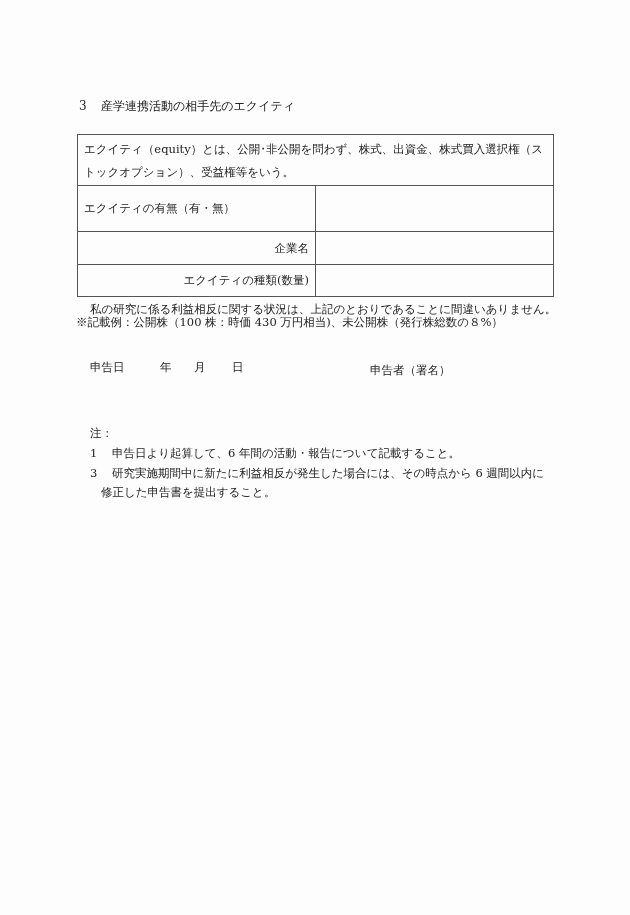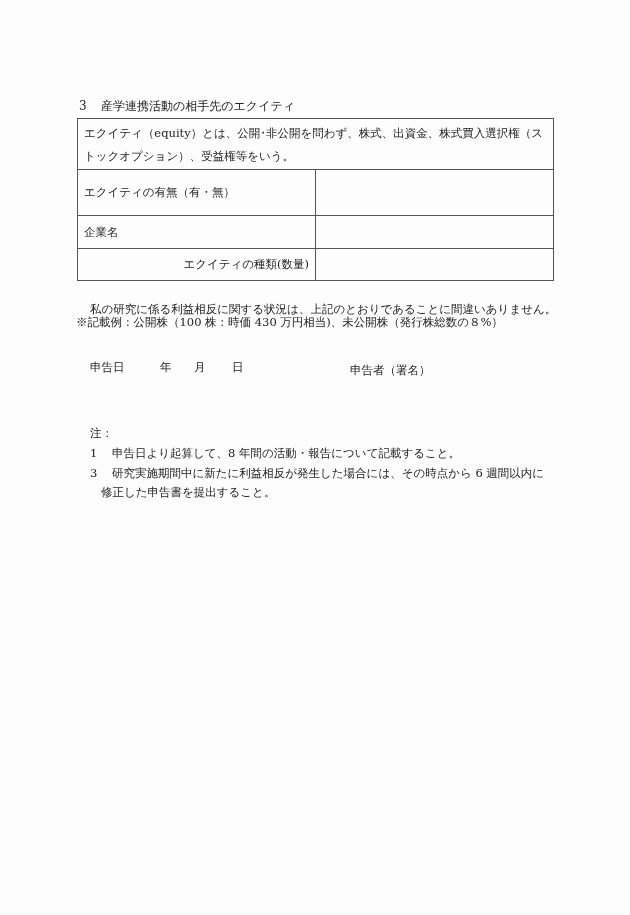--- a/index.html
+++ b/index.html
@@ -29,41 +29,41 @@
       font-size: 12px;
       white-space: nowrap;
     }
     .section-title .num {
       display: inline-block;
       width: 22px;
     }
     table.equity {
       position: absolute;
       left: 77px;
-      top: 118px;
+      top: 134px;
       width: 477px;
       border-collapse: collapse;
       table-layout: fixed;
     }
     table.equity td {
       border: 1px solid #555555;
       padding: 0 6px;
       vertical-align: middle;
       font-size: 11.5px;
       line-height: 23px;
     }
     table.equity td.full {
       height: 49px;
       padding-top: 1px;
     }
     table.equity td.label {
       width: 128px;
     }
     table.equity tr.r2 td { height: 45px; }
-    table.equity tr.r3 td { height: 32px; }
+    table.equity tr.r3 td { height: 32px; text-align: right; }
     table.equity tr.r4 td { height: 31px; text-align: right; }
     .note-example {
       position: absolute;
       left: 76px;
       top: 283px;
       white-space: nowrap;
       font-size: 11.5px;
       margin-top: 32px;
     }
     .declaration {
@@ -79,21 +79,21 @@
       top: 344px;
       white-space: nowrap;
       font-size: 11.5px;
     }
     .date-line span { display: inline-block; margin-top: 16px; }
     .date-line .lbl { width: 70px; }
     .date-line .yr { width: 34px; }
     .date-line .mo { width: 38px; }
     .signer {
       position: absolute;
-      left: 350px;
+      left: 370px;
       top: 363px;
       white-space: nowrap;
       font-size: 11.5px;
     }
     .notes-head {
       position: absolute;
       left: 90px;
       top: 426px;
       font-size: 11.5px;
     }
@@ -153,21 +153,21 @@
   <div class="date-line">
     <span class="lbl">申告日</span><span class="yr">年</span><span class="mo">月</span><span class="dy">日</span>
   </div>
 
   <div class="signer">申告者（署名）</div>
 
   <div class="notes-head">注：</div>
 
   <div class="notes">
     <div class="item">
-      <span class="n">1</span><span>申告日より起算して、8 年間の活動・報告について記載すること。</span>
+      <span class="n">1</span><span>申告日より起算して、6 年間の活動・報告について記載すること。</span>
     </div>
     <div class="item">
       <span class="n">3</span><span>研究実施期間中に新たに利益相反が発生した場合には、その時点から 6 週間以内に</span>
     </div>
     <div class="cont">修正した申告書を提出すること。</div>
   </div>
 
 </div>
 
 </body></html>

